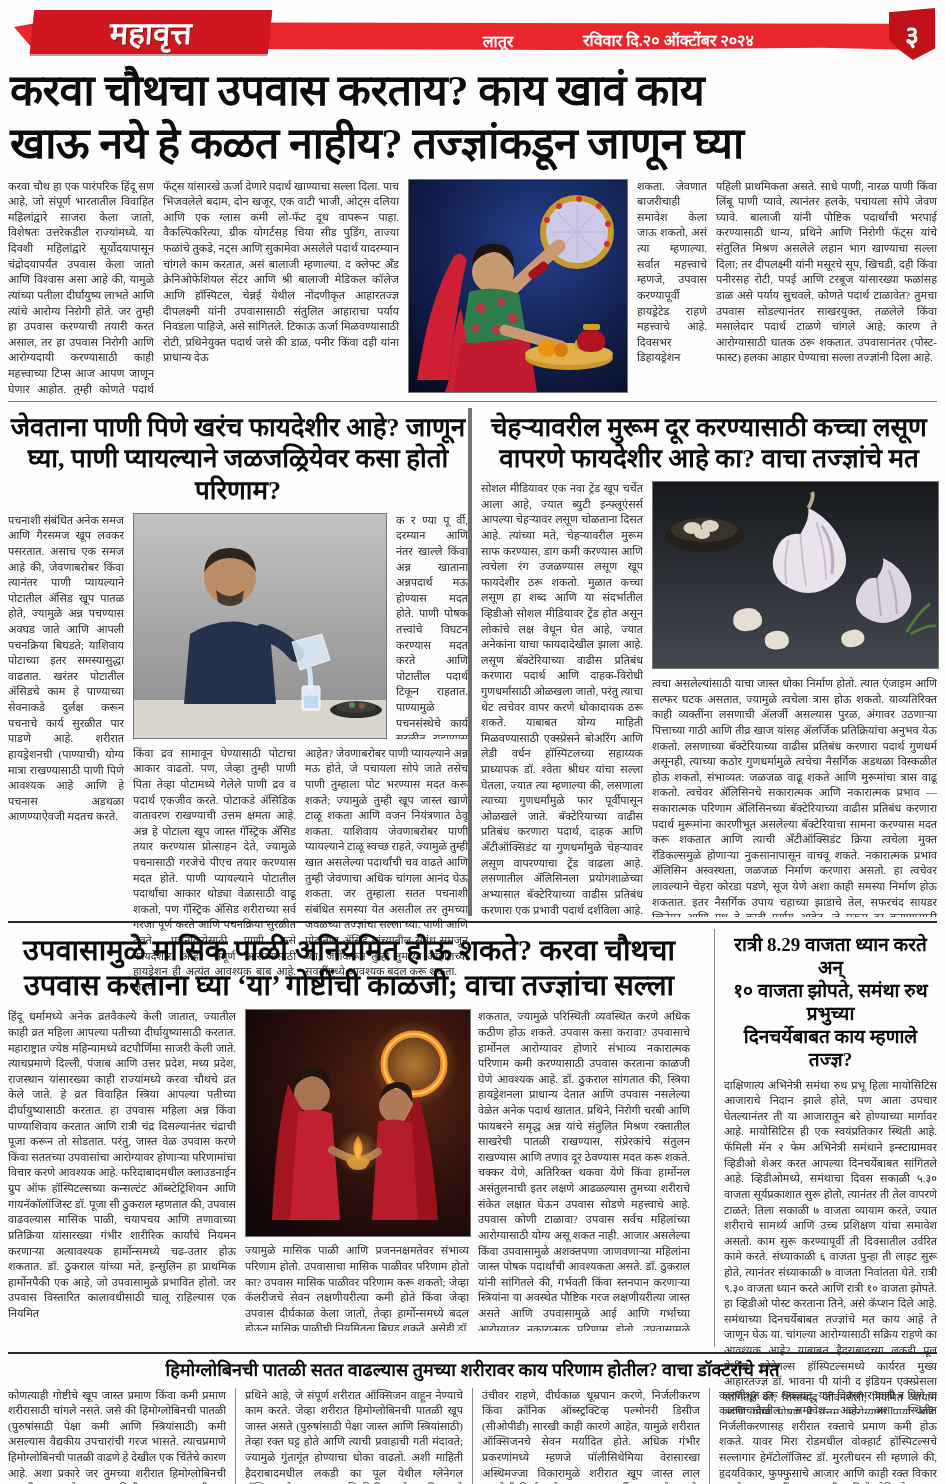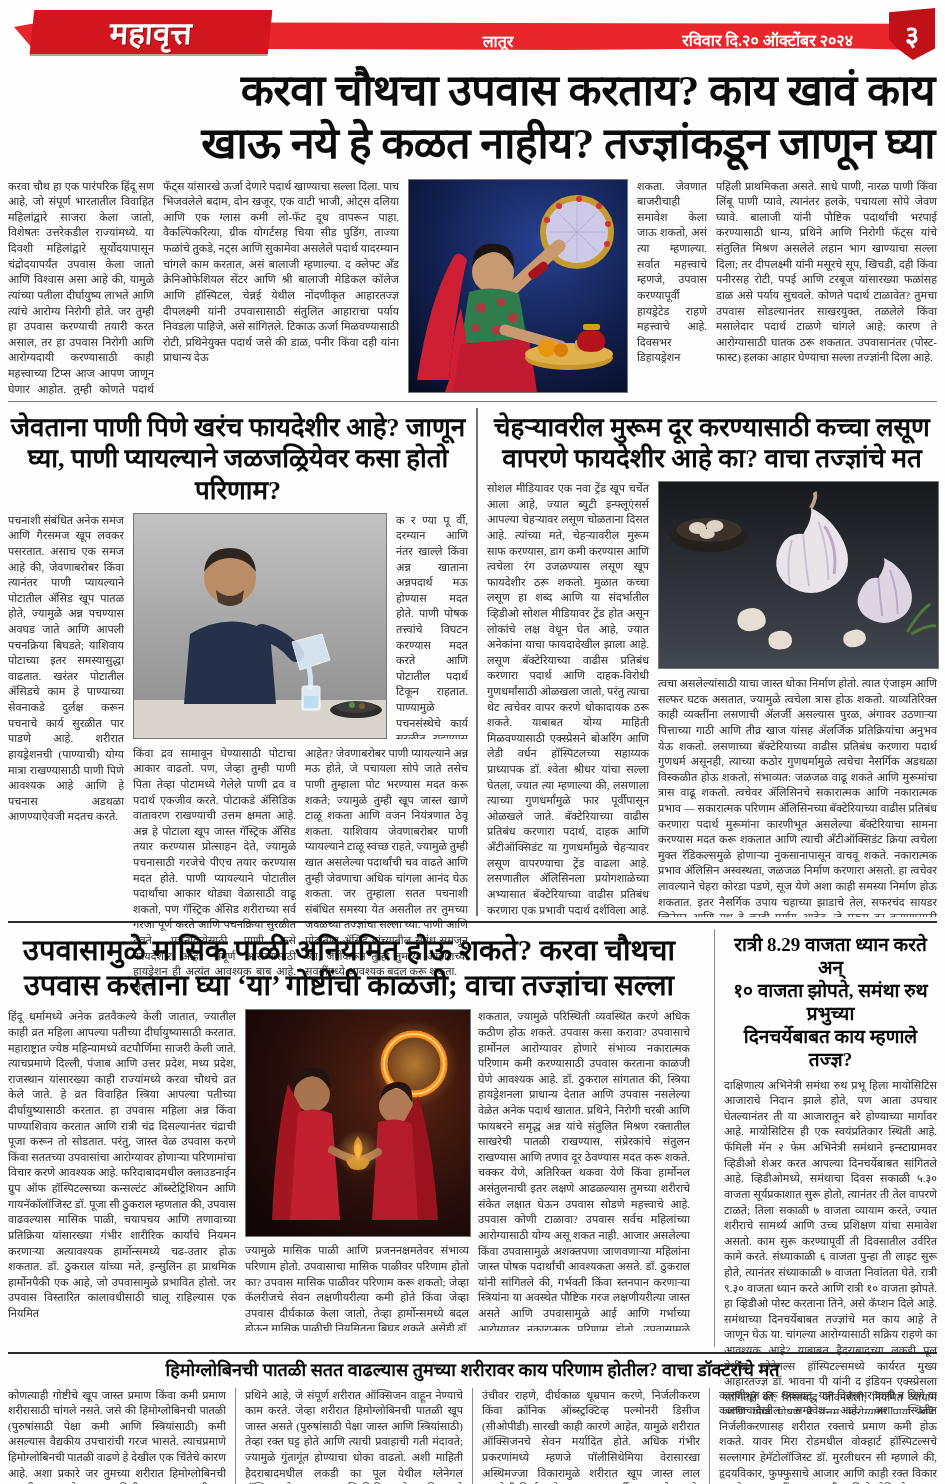--- a/index.html
+++ b/index.html
@@ -16,46 +16,46 @@
     background:#e8262b;
     clip-path:polygon(0 18%,3% 0,97% 6%,100% 30%,99% 100%,88% 92%,60% 100%,2% 94%);
   }
   .logo-box{
     position:absolute;left:24px;top:2px;width:238px;height:44px;background:#d2161f;
     transform:skewX(-6deg);box-shadow:0 2px 0 rgba(120,0,0,.4);
     display:flex;align-items:center;justify-content:center;
   }
   .logo-text{color:#ffffff;font-size:31px;font-weight:bold;transform:skewX(3deg);text-shadow:1px 1px 0 #7e0a0a;}
   .city{position:absolute;left:420px;top:22px;width:140px;text-align:center;color:#fff;font-weight:bold;font-size:16px;}
-  .dateline{position:absolute;left:575px;top:21px;width:270px;text-align:right;color:#fff;font-size:16px;font-weight:bold;}
+  .dateline{position:absolute;left:575px;top:21px;width:270px;text-align:left;color:#fff;font-size:16px;font-weight:bold;}
   .pagenum-badge{
     position:absolute;right:2px;top:0;width:46px;height:52px;background:#c01118;
     clip-path:polygon(0 8%,100% 0,100% 78%,52% 100%,18% 78%,0 60%);
     display:flex;align-items:center;justify-content:center;
   }
   .pagenum{color:#fff;font-size:27px;font-weight:bold;}
   
-  .lead-head{margin:0 2px 8px 2px;text-align:right;color:#0c0c0c;font-weight:bold;font-size:43px;line-height:1.24;letter-spacing:-.5px;}
+  .lead-head{margin:0 2px 8px 2px;text-align:left;color:#0c0c0c;font-weight:bold;font-size:43px;line-height:1.24;letter-spacing:-.5px;}
   .sec-head{text-align:center;color:#0c0c0c;font-weight:bold;line-height:1.22;margin:4px 0 6px 0;}
   .h26{font-size:26px;}
   .h29{font-size:29px;}
   .h19{font-size:19px;}
   .h25{font-size:18px;}
   
   .col{ text-align:justify;font-size:11px;line-height:1.42;color:#262626;overflow:hidden;
         text-justify:inter-word;word-break:break-word;}
   .row{display:flex;gap:9px;}
   .divider-thin{border:none;border-top:1px solid #7a7a7a;margin:6px 0;}
   .divider-dark{border:none;border-top:2.5px solid #2b2b2b;margin:5px 0 6px 0;}
   .vsep-l{border-left:1px solid #8a8a8a;padding-left:9px;}
   .photo{display:block;border:1px solid #777;background:#111;}
   
   .art1-row{height:216px;}
   .mid-section{display:flex;height:508px;}
-  .mid-left{width:460px;padding-right:8px;border-right:2px solid #737373;}
+  .mid-left{width:460px;border-right:4px solid #737373;}
   .mid-right{flex:1;padding-left:9px;}
   .low-section{display:flex;height:418px;}
   .low-left{width:682px;padding-right:24px;border-right:1px solid #8a8a8a;}
   .low-right{flex:1;padding-left:9px;}
   .fill{flex:1;}
 </style>
 </head>
 <body>
 
 <div class="page">

